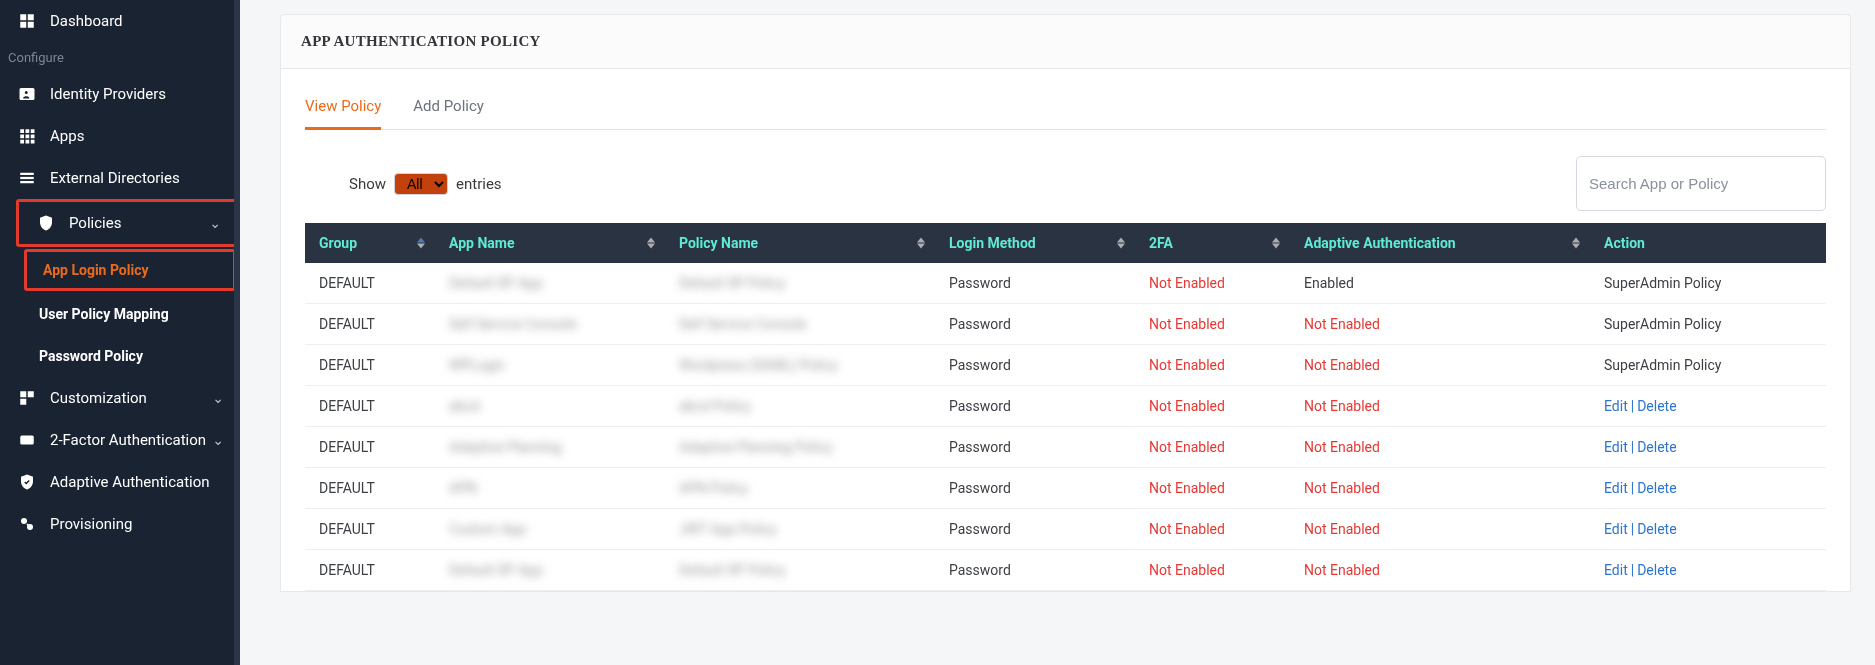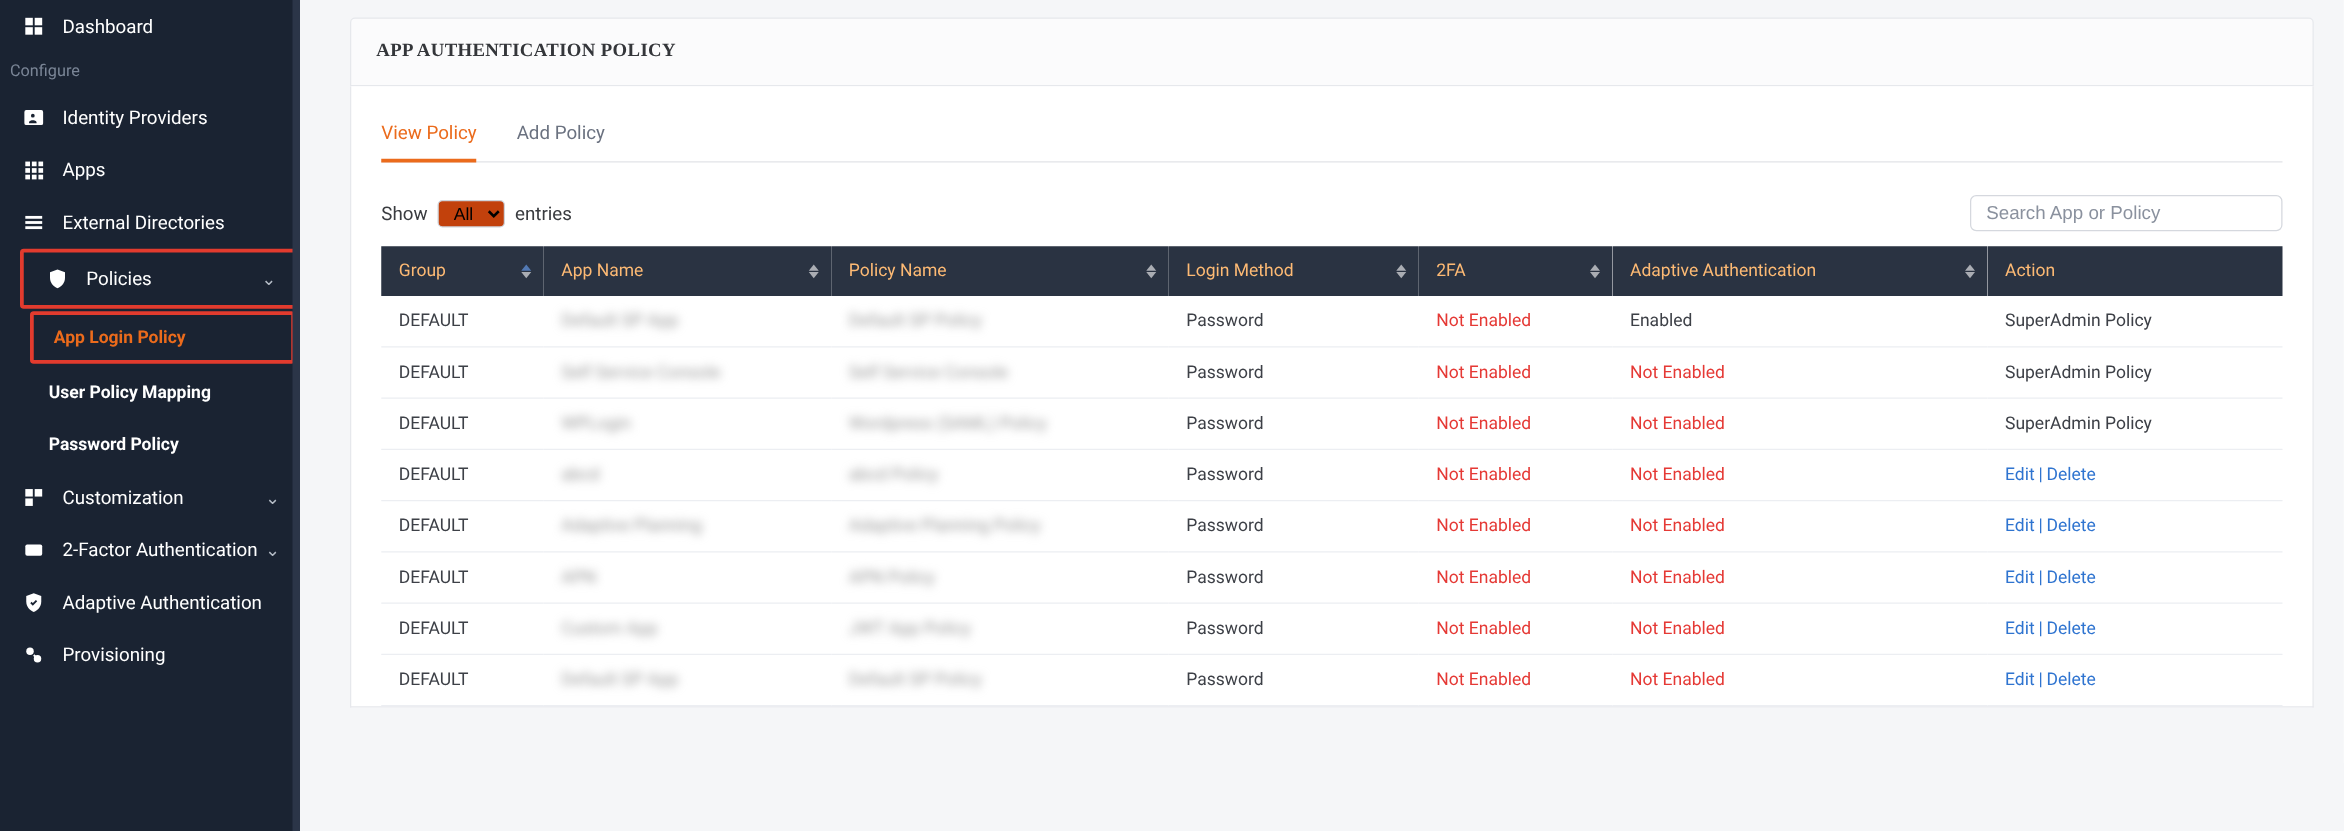--- a/index.html
+++ b/index.html
@@ -103,45 +103,46 @@
     position: absolute;
     left: 0; right: 0; bottom: -1px;
     height: 3px;
     background: #eb6b1c;
   }
   .controls-row {
     display: flex;
     align-items: center;
     justify-content: space-between;
     margin-bottom: 12px;
+    margin-left: 44px;
   }
   .show-entries { display: flex; align-items: center; gap: 8px; color: #3a3c40; font-size: 15px; }
   .show-entries select {
     height: 22px;
     border: 1px solid #cfd3da;
     border-radius: 4px;
     padding: 0 8px;
     font-size: 14px;
     background: #c2410c;
   }
   .search-box input {
-    height: 29px;
+    height: 55px;
     width: 250px;
     border: 1px solid #d5d8de;
     border-radius: 5px;
     padding: 6px 12px;
     font-size: 15px;
   }
   .search-box input::placeholder { color: #8a919e; }
   table { width: 100%; border-collapse: collapse; }
   thead tr { background: #2a3342; }
   th {
     text-align: left;
-    color: #fdba74;
-    font-weight: 400;
+    color: #5eead4;
+    font-weight: 700;
     font-size: 14px;
     padding: 12px 14px;
     position: relative;
   }
   th .sort {
     position: absolute;
     right: 10px; top: 50%;
     transform: translateY(-50%);
     display: flex; flex-direction: column; gap: 1px;
     opacity: .6;

